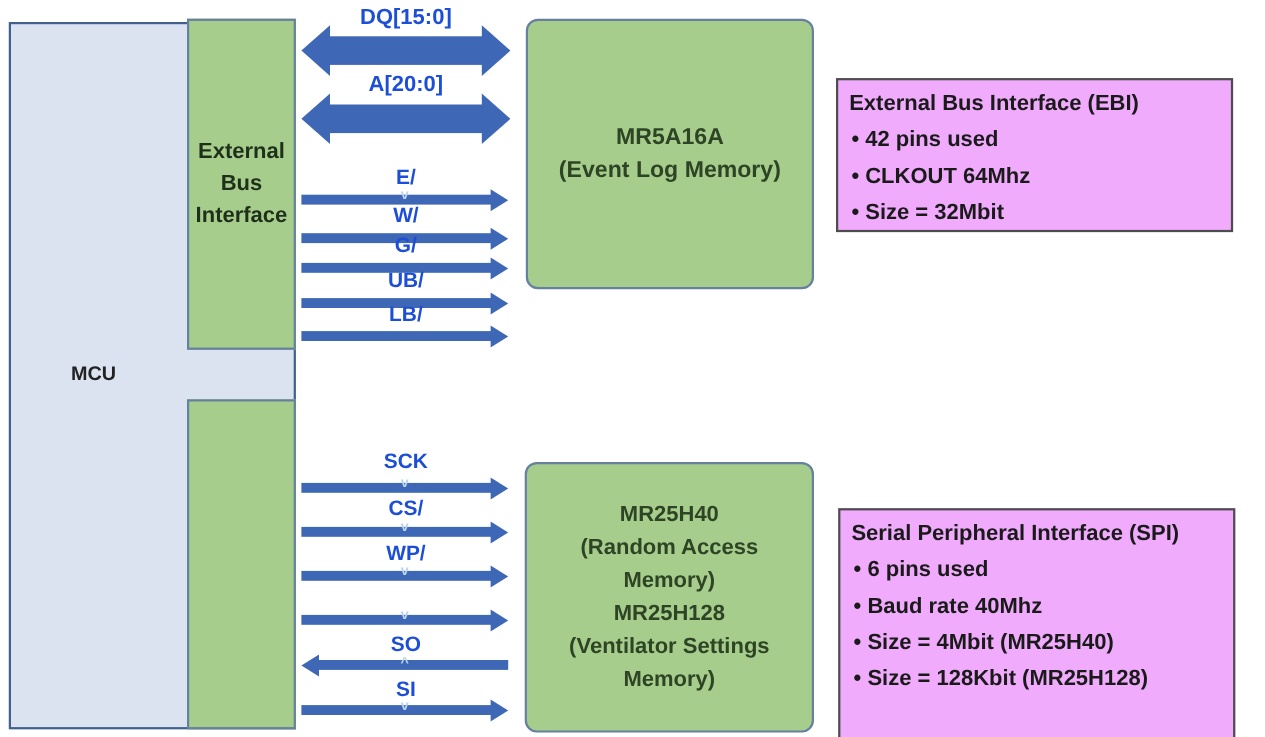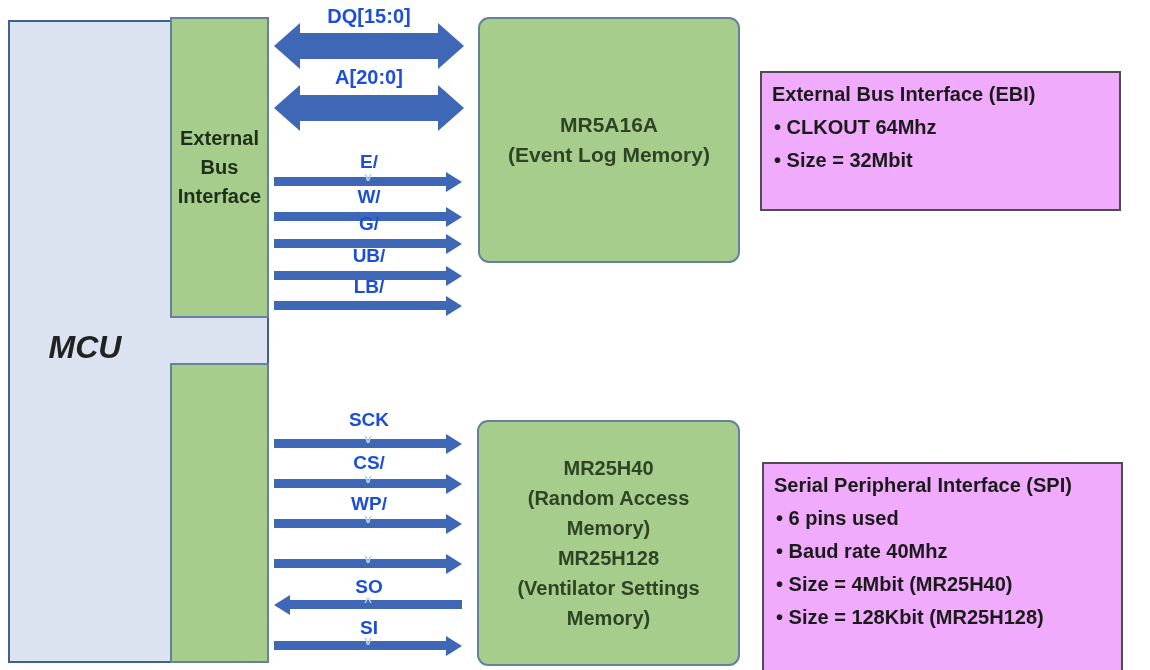--- a/index.html
+++ b/index.html
@@ -27,21 +27,21 @@
   }
   .spi-block { left:170px; top:363px; width:99px; height:300px; }
   .mem-block {
     display:flex; flex-direction:column; align-items:center; justify-content:center;
     text-align:center; font-weight:600; color:#2d4425;border-radius:11px;
   }
   .mem1 { left:478px; top:17px; width:262px; height:246px; font-size:21px; line-height:30px; }
   .mem2 { left:477px; top:420px; width:263px; height:246px; font-size:20px; line-height:30px; }
   .mcu-label {
     position:absolute; left:30px; top:329px; width:110px;
-    text-align:center; font-size:32px; font-weight:600; color:#222222;font-style:italic;
+    text-align:center; font-size:18px; font-weight:600; color:#222222;
   }
 
   
   .sig-label {
     position:absolute; left:274px; width:190px;
     text-align:center; font-size:19px; font-weight:600; color:#1d4ed8;
   }
   .bus-label { font-size:20px; }
 
   
@@ -200,20 +200,21 @@
 
   <div class="sig-label" style="top:617px;">SI</div>
   <div class="arrow thin" style="top:636px;">
     <div class="shaft"></div>
     <div class="head-r"></div>
     <div class="jmark">v</div>
   </div>
 
   <div class="note note-ebi">
     <div>External Bus Interface (EBI)</div>
+    <div class="bullet">42 pins used</div>
     <div class="bullet">CLKOUT 64Mhz</div>
     <div class="bullet">Size = 32Mbit</div>
   </div>
 
   <div class="note note-spi">
     <div>Serial Peripheral Interface (SPI)</div>
     <div class="bullet">6 pins used</div>
     <div class="bullet">Baud rate 40Mhz</div>
     <div class="bullet">Size = 4Mbit (MR25H40)</div>
     <div class="bullet">Size = 128Kbit (MR25H128)</div>

